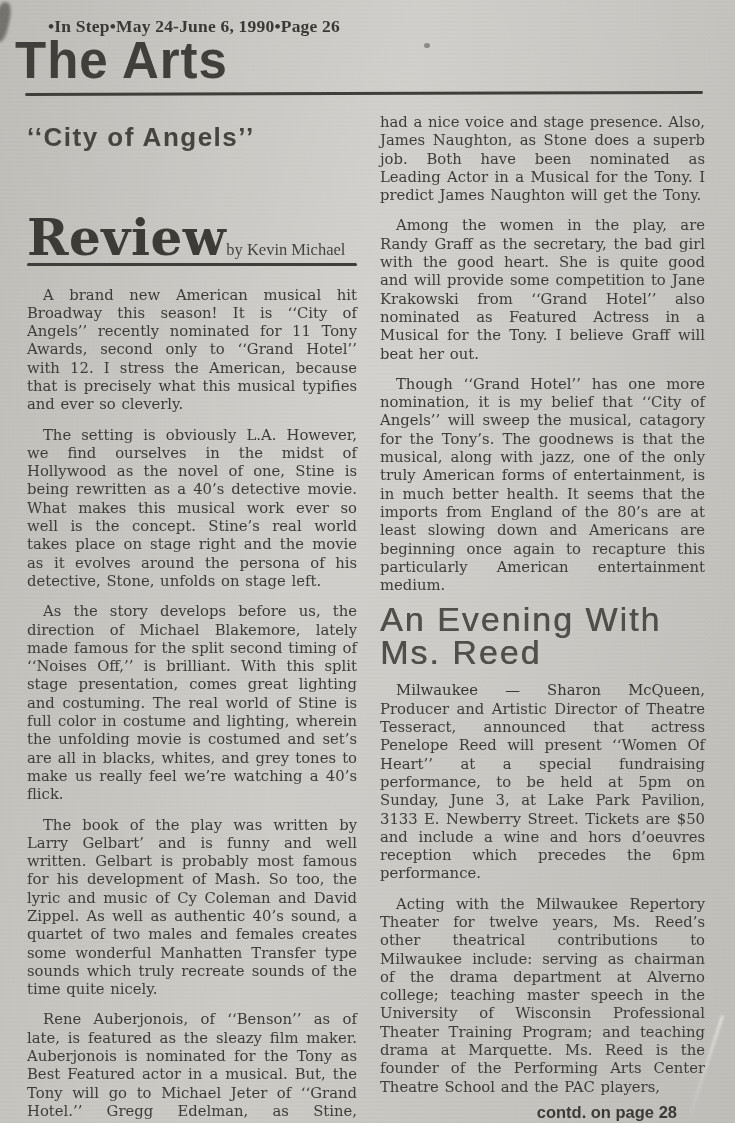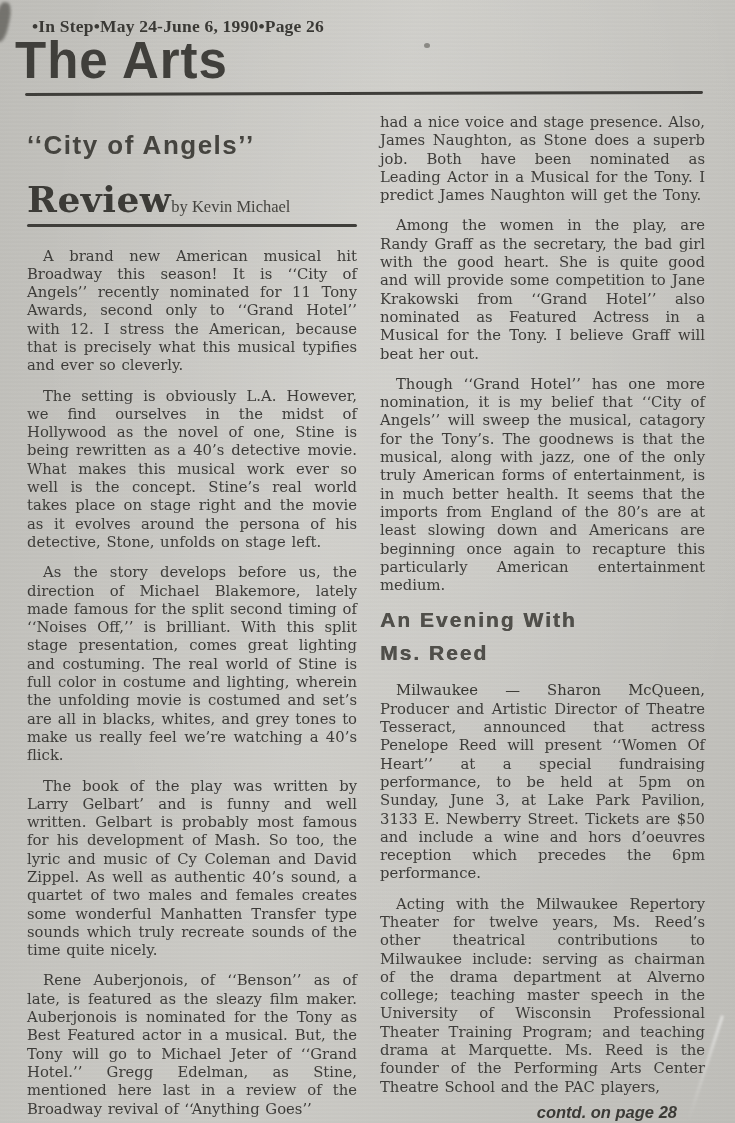--- a/index.html
+++ b/index.html
@@ -12,50 +12,50 @@
     position: relative;
     width: 735px; height: 1123px;
     background-color: #c9c8c3;
     background-image:
       radial-gradient(ellipse at 55% 30%, rgba(255,255,255,0.14), rgba(255,255,255,0) 65%),
       linear-gradient(100deg, rgba(0,0,0,0.05) 0%, rgba(255,255,255,0.05) 45%, rgba(0,0,0,0.05) 100%),
       repeating-linear-gradient(0deg, rgba(0,0,0,0.012) 0 2px, rgba(255,255,255,0.012) 2px 4px);
     color: #3d3c39;
   }
   .masthead {
-    position: absolute; top: 16px; left: 32px;
+    position: absolute; top: 16px; left: 48px;
     font-family: "Liberation Serif", serif;
     font-weight: bold; font-size: 17.5px; letter-spacing: 0.2px;
     color: #3a3935;
   }
   .section-title {
     position: absolute; top: 38px; left: 15px;
     font-family: Liberation Sans, sans-serif;
     font-weight: bold; font-size: 51px; line-height: 46px;
     letter-spacing: 1px; color: #403f3b;
   }
   .top-rule {
     position: absolute; top: 92px; left: 25px; width: 678px; height: 3px;
     background: #3f3e3a; border-radius: 2px; transform: rotate(-0.15deg);
   }
   .col { position: absolute; }
   .col-left  { top: 104px; left: 27px;  width: 330px; }
   .col-right { top: 101px; left: 380px; width: 325px; }
 
   .kicker {
-    margin-top: 26px;
+    margin-top: 18px;
     font-family: "Liberation Sans", sans-serif;
     font-weight: bold; font-size: 26px; letter-spacing: 1.5px;
     color: #45443f;
   }
   .review-row { display: flex; align-items: baseline; margin-top: 16px; }
   .review-title {
     font-family: "DejaVu Serif", serif;
-    font-weight: bold; font-size: 36px; line-height: 44px;
-    letter-spacing: 0.5px; color: #3c3b37;
+    font-weight: bold; font-size: 50px; line-height: 44px;
+    letter-spacing: 0.5px; color: #3c3b37; margin-top: 47px;
   }
   .review-byline {
     font-size: 16.5px; color: #45443f;
     font-family: "Liberation Serif", serif;
   }
   .review-rule {
     height: 2.5px; background: #3f3e3a; margin-top: 3px; margin-bottom: 20px;
     border-radius: 2px;
   }
 
@@ -65,29 +65,29 @@
     text-align: justify;
     text-indent: 16px;
     word-spacing: 1px;
     color: #3d3c39;
   }
   .body-text p.no-indent { text-indent: 0; }
   .body-text b { font-weight: normal; color: #383733; }
 
   .evening-title {
     font-family: "Liberation Sans", sans-serif;
-    font-size: 21px; line-height: 33px; letter-spacing: 2px;
-    font-weight: 700; color: #504f4a;
+    font-size: 34px; line-height: 33px; letter-spacing: 2px;
+    font-weight: 400; color: #504f4a;
     margin: 9px 0 12px 0;
     text-shadow: 0.4px 0 0 #504f4a;
   }
   .continuation {
     text-align: right;
     font-family: "Liberation Sans", sans-serif;
-    font-style: italic; font-weight: bold; font-size: 16.5px;
+    font-weight: bold; font-size: 16.5px;
     color: #3b3a36; margin-top: 2px; padding-right: 28px;
   }
   .scan-speck {
     position: absolute; left: 424px; top: 43px; width: 6px; height: 5px;
     background: rgba(70,68,62,0.5); border-radius: 50%; filter: blur(0.5px);
   }
   .scan-edge-mark {
     position: absolute; left: -5px; top: 2px; width: 14px; height: 40px;
     background: rgba(55,53,48,0.55); border-radius: 40%;
     transform: rotate(12deg); filter: blur(1.5px);

